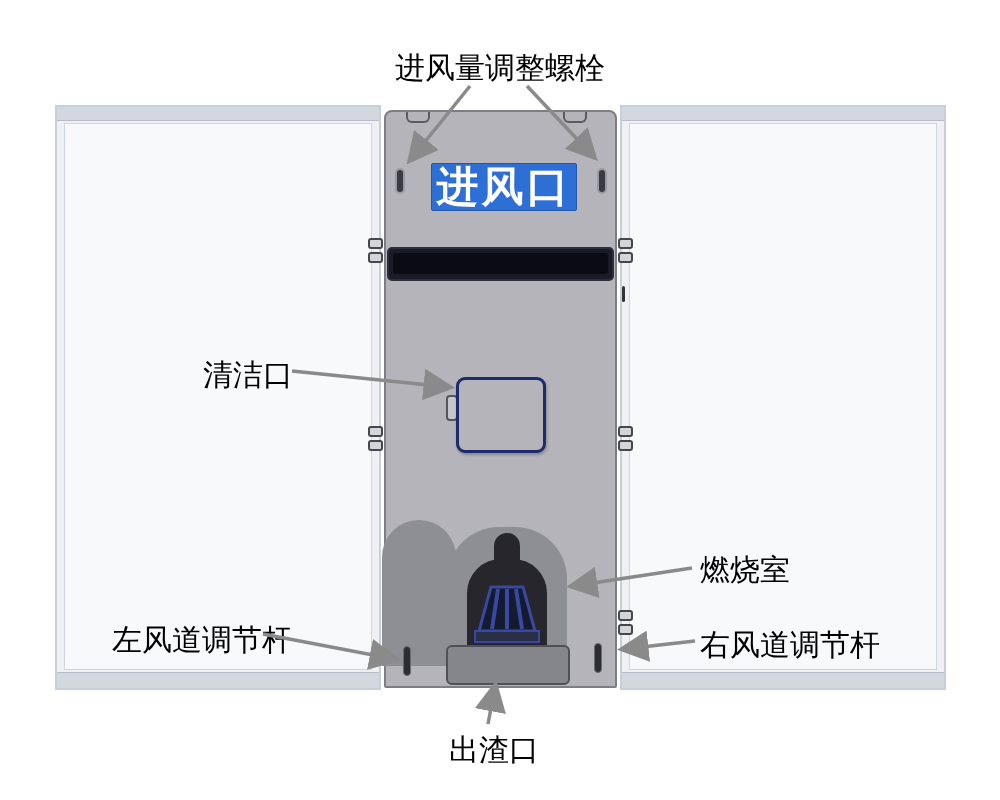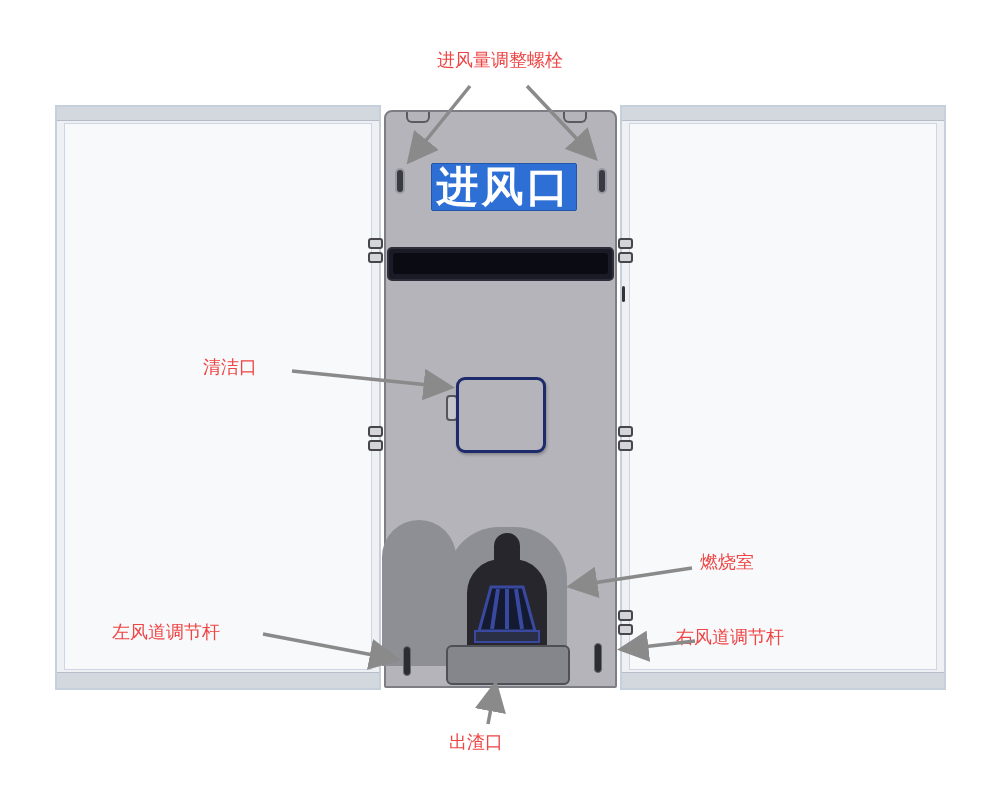--- a/index.html
+++ b/index.html
@@ -50,26 +50,26 @@
   .lever.l-left{left:17px;top:534px;}
   .lever.l-right{left:208px;top:531px;}
   
   .hinge{position:absolute;width:15px;}
   .hinge .knob{width:15px;height:11px;background:#d4d5d9;border:2px solid #46464c;border-radius:3px;box-sizing:border-box;}
   .hinge .knob + .knob{margin-top:3px;}
   .h1{left:368px;top:238px;} .h2{left:368px;top:426px;}
   .h3{left:618px;top:238px;} .h4{left:618px;top:426px;} .h5{left:618px;top:610px;}
   .tick{position:absolute;left:622px;top:286px;width:3px;height:16px;background:#33333a;border-radius:2px;}
   
-  .callout{position:absolute;color:#ef4444;font-size:18px;white-space:nowrap;}
+  .callout{position:absolute;color:#000000;font-size:30px;white-space:nowrap;}
   .c-bolts{left:387px;top:48px;width:226px;text-align:center;}
   .c-clean{left:203px;top:355px;}
   .c-comb{left:700px;top:550px;text-align:center;}
   .c-lduct{left:112px;top:620px;}
-  .c-rduct{left:676px;top:625px;}
+  .c-rduct{left:700px;top:625px;}
   .c-slag{left:449px;top:730px;}
   .arrows{position:absolute;left:0;top:0;width:1000px;height:800px;pointer-events:none;}
 </style>
 </head>
 <body>
 
 <div class="stage">
 
   <div class="side-panel left">
     <div class="panel-top"></div>

